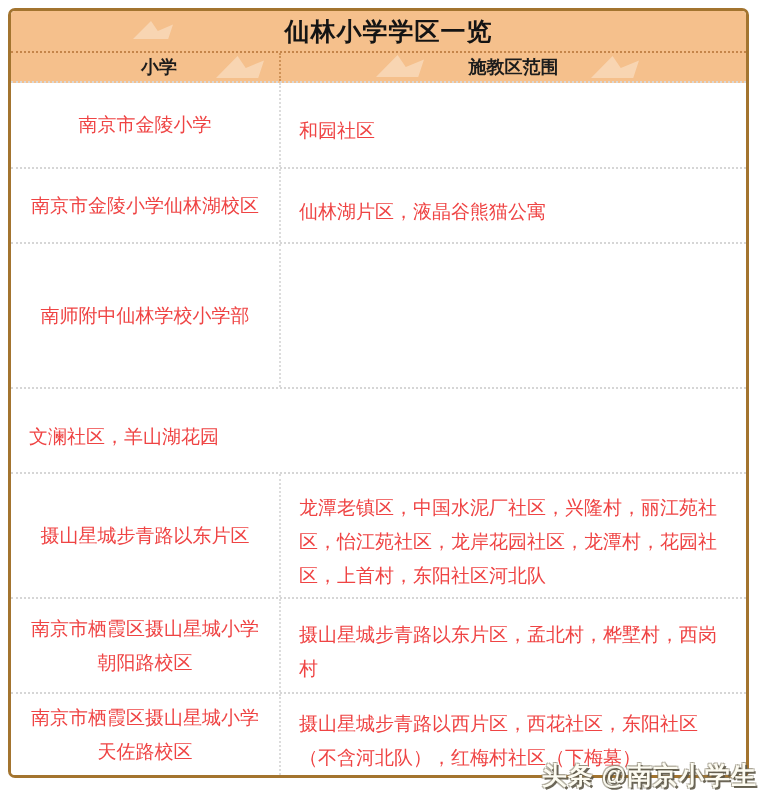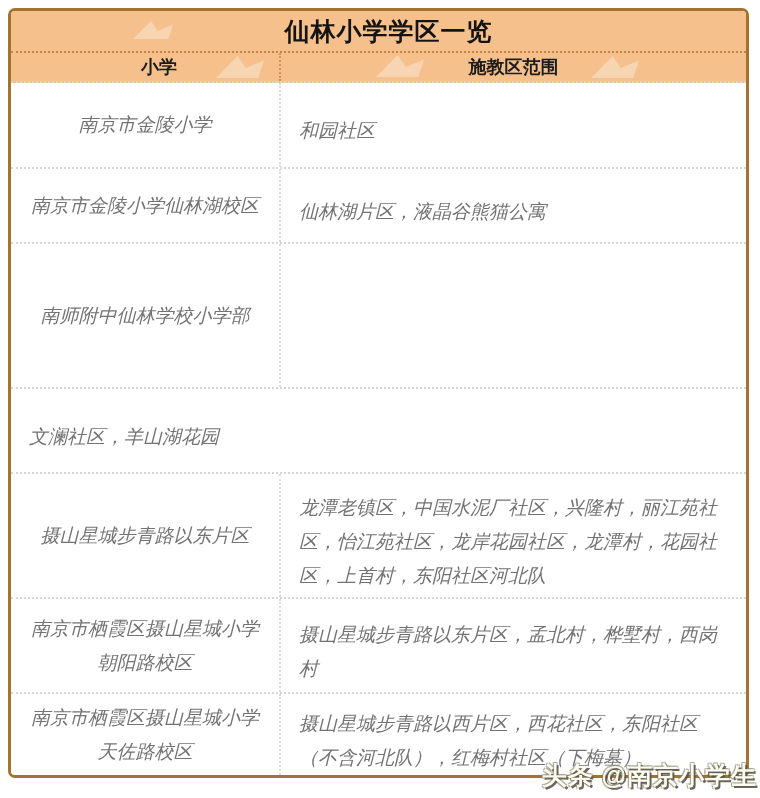--- a/index.html
+++ b/index.html
@@ -45,22 +45,22 @@
   .header-cell.col1{width:270px;flex:0 0 270px;border-right:2px dotted #cf9257;padding-left:28px;}
   .header-cell.col2{flex:1;}
   .row{
     display:flex;
     box-sizing:border-box;
     background:#ffffff;
   }
   .row + .row{border-top:2px dotted #d6d6d6;}
   .cell{
     box-sizing:border-box;
-    font-size:19px;line-height:34px;color:#737373;
-    display:flex;align-items:center;font-style:italic;
+    font-size:19px;line-height:34px;color:#ef4444;
+    display:flex;align-items:center;
   }
   .cell.school{
     width:270px;flex:0 0 270px;
     border-right:2px dotted #dcdcdc;
     justify-content:center;text-align:center;
     padding:0 14px;
   }
   .cell.range{
     flex:1;
     padding:12px 12px 0 18px;

